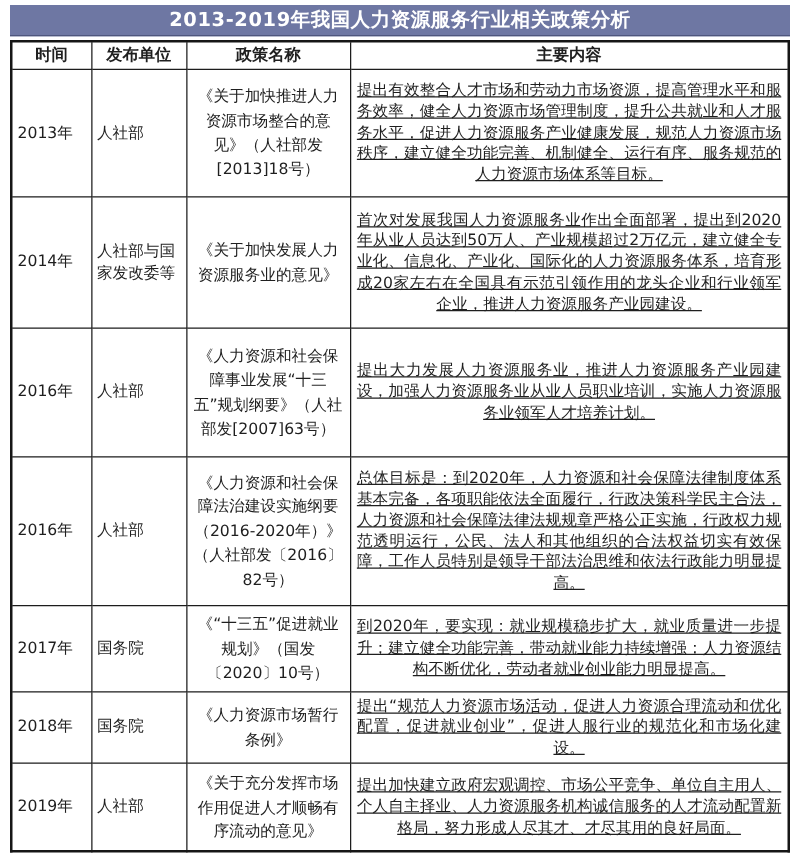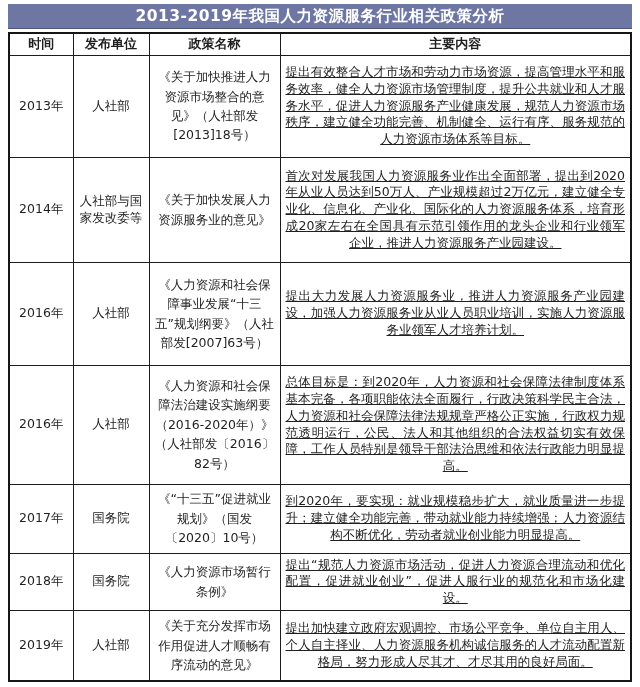--- a/index.html
+++ b/index.html
@@ -44,21 +44,21 @@
   }
   .policy-table th {
     height: 22px;
     font-size: 13px;
     font-weight: bold;
     text-align: center;
     padding: 1px 2px;
     margin-top: 22px;
   }
   td.cell-time, td.cell-issuer {
-    text-align: center;
+    text-align: left;
     font-size: 12.5px;
   }
   td.cell-policy {
     text-align: center;
     font-size: 12.5px;
     line-height: 1.55;
     padding: 3px 4px;
   }
   td.cell-content {
     text-align: justify;

